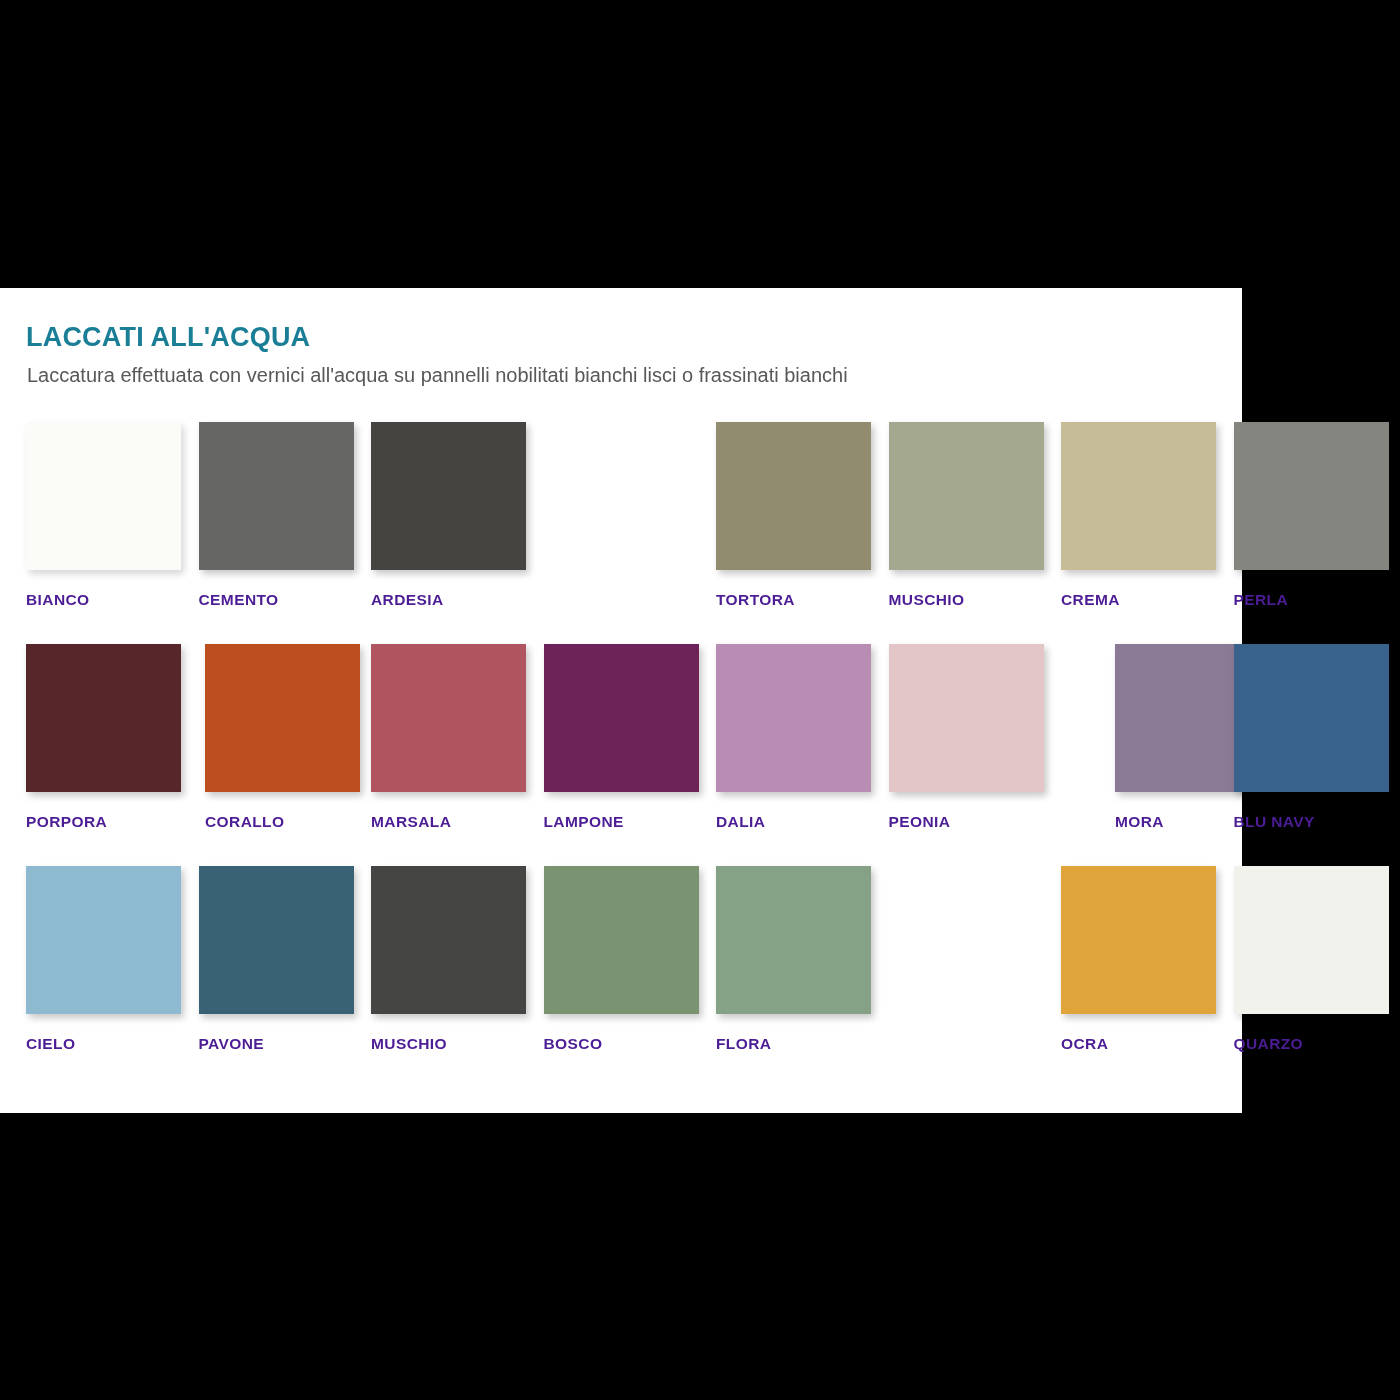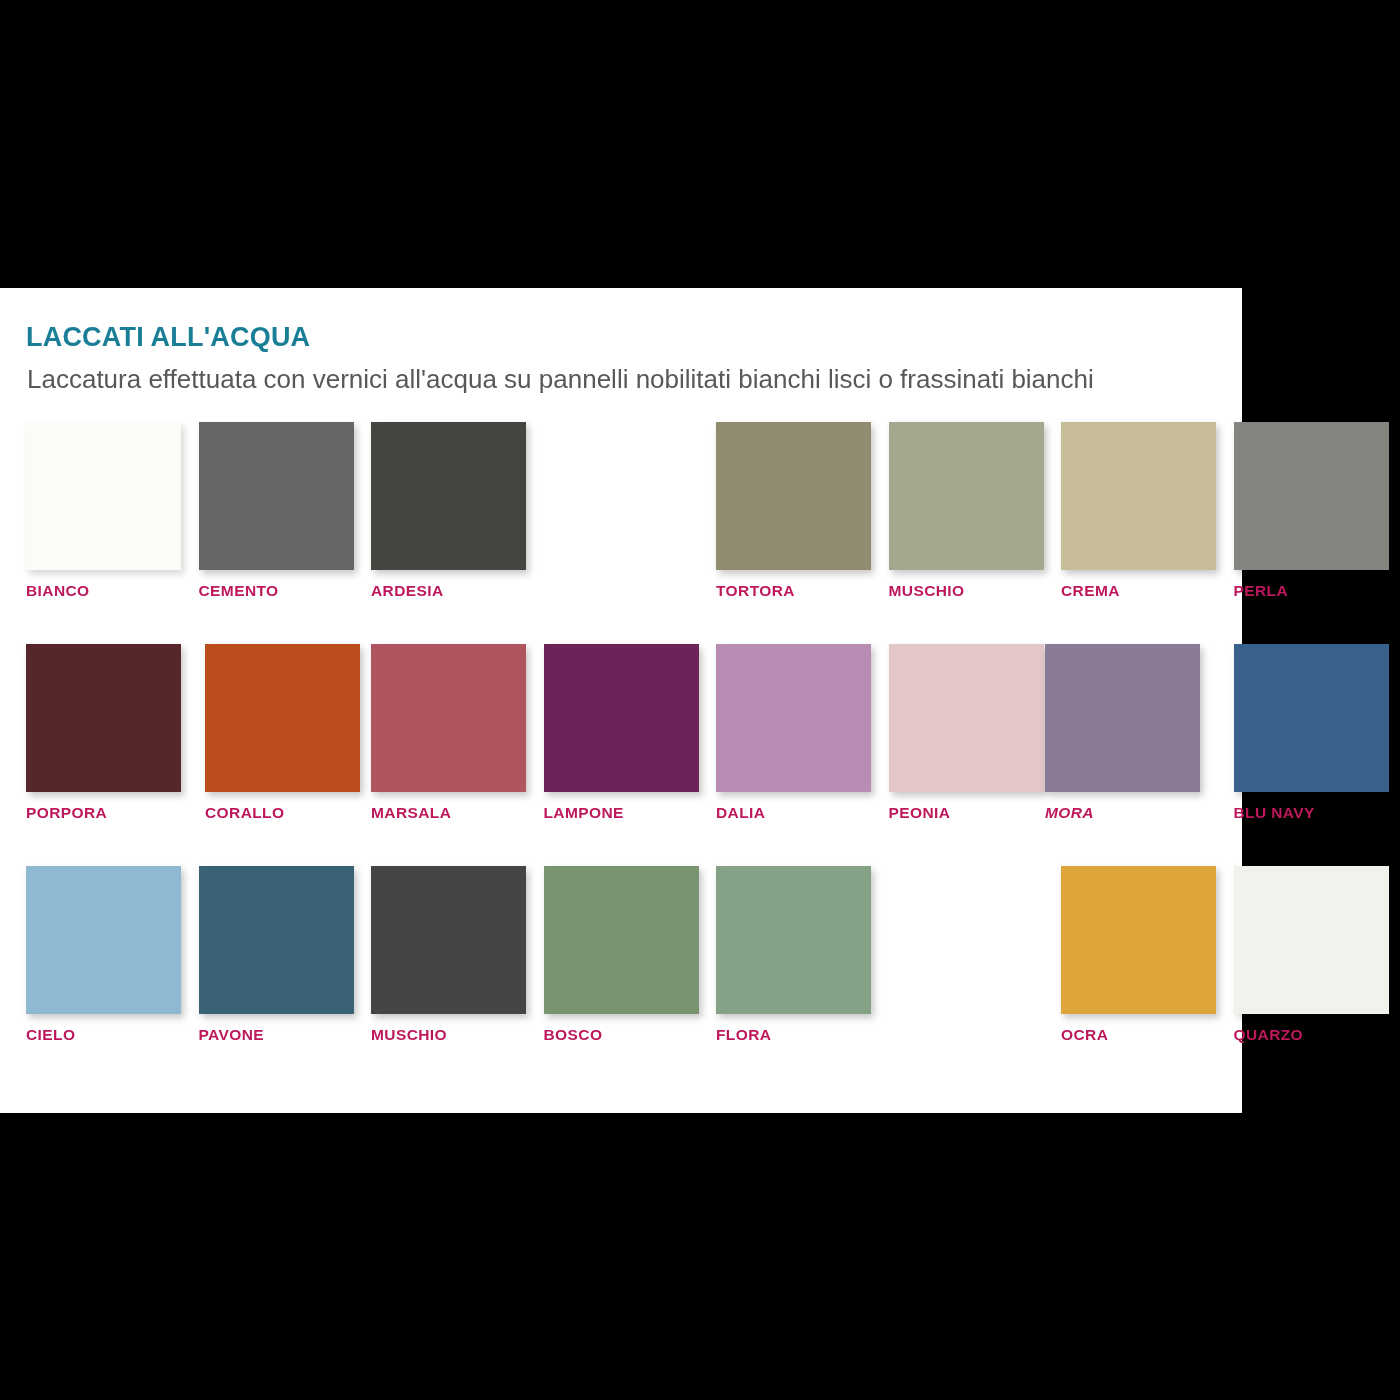--- a/index.html
+++ b/index.html
@@ -34,21 +34,21 @@
     font-size: 27px;
     font-weight: bold;
     letter-spacing: 0.2px;
     color: #1a7f96;
     font-family: "Liberation Sans", sans-serif;
   }
   .subheading {
     position: absolute;
     left: 27px;
     top: 76px;
-    font-size: 26px;
+    font-size: 20px;
     font-weight: normal;
     color: #58585a;
     font-family: "Liberation Sans", sans-serif;
     white-space: nowrap;
   }
   .grid {
     position: absolute;
     left: 26px;
     top: 134px;
     width: 1348px;
@@ -65,25 +65,25 @@
   }
   .chip {
     width: 155px;
     height: 148px;
     box-shadow: 3px 4px 7px rgba(0,0,0,0.22);
   }
   .chip-light {
     box-shadow: 3px 4px 7px rgba(0,0,0,0.16);
   }
   .caption {
-    margin-top: 12px;
+    margin-top: 21px;
     font-size: 15.5px;
     font-weight: bold;
     letter-spacing: 0.4px;
-    color: #be185d;
+    color: #4c1d95;
     font-family: "Liberation Sans", sans-serif;
     white-space: nowrap;
   }
 </style>
 </head>
 <body>
 
 <div class="stage">
   <div class="card">
 
@@ -140,21 +140,21 @@
             <div class="caption">LAMPONE</div>
           </div>
           <div class="cell" style="left: 690px;">
             <div class="chip" style="background: rgb(185, 140, 180);"></div>
             <div class="caption">DALIA</div>
           </div>
           <div class="cell" style="left: 862.5px;">
             <div class="chip" style="background: rgb(226, 198, 200);"></div>
             <div class="caption">PEONIA</div>
           </div>
-          <div class="cell" style="left: 1019px; font-style: italic;">
+          <div class="cell" style="left: 1089px;">
             <div class="chip" style="background: rgb(138, 122, 149);"></div>
             <div class="caption">MORA</div>
           </div>
           <div class="cell" style="left: 1207.5px;">
             <div class="chip" style="background: rgb(56, 97, 140);"></div>
             <div class="caption">BLU NAVY</div>
           </div>
         </div>
         <div class="row">
           <div class="cell" style="left: 0px;">

